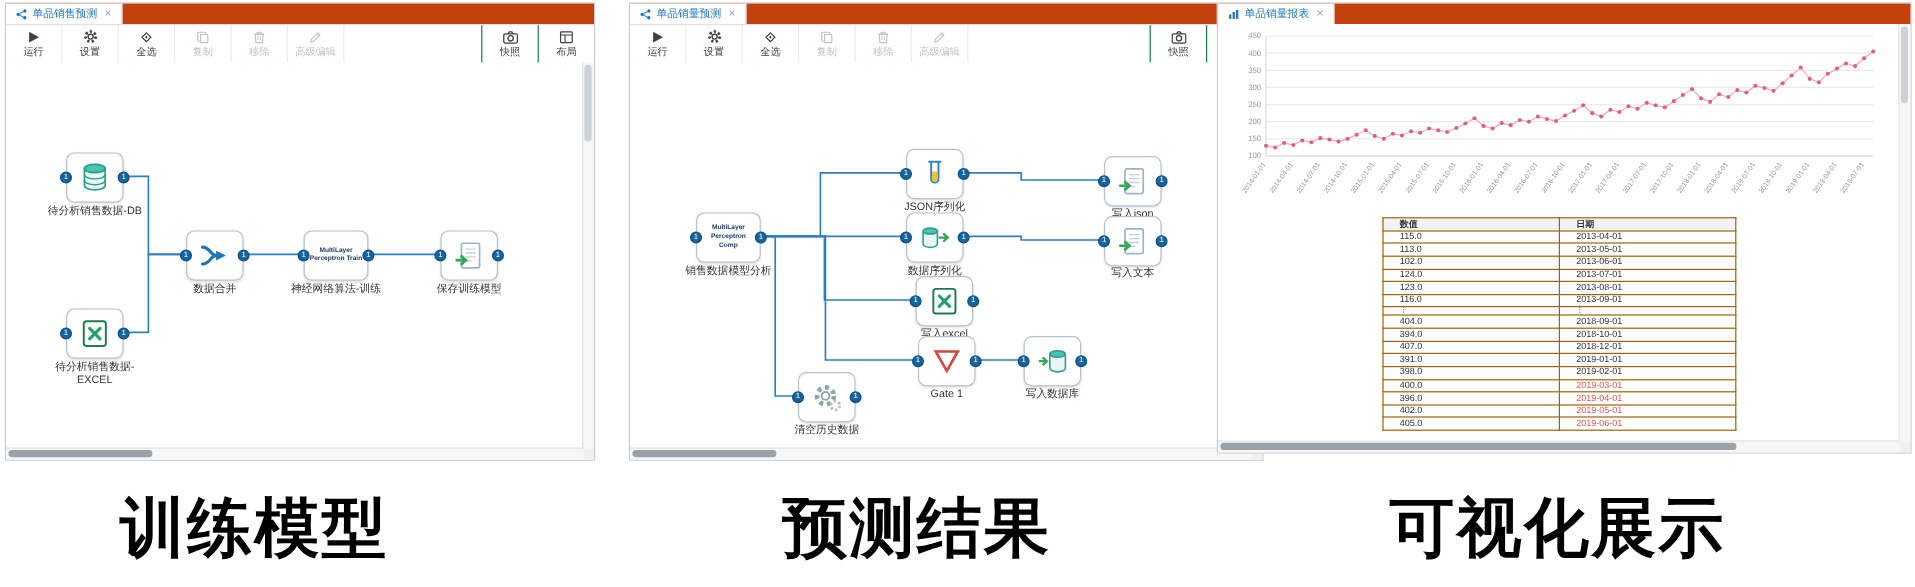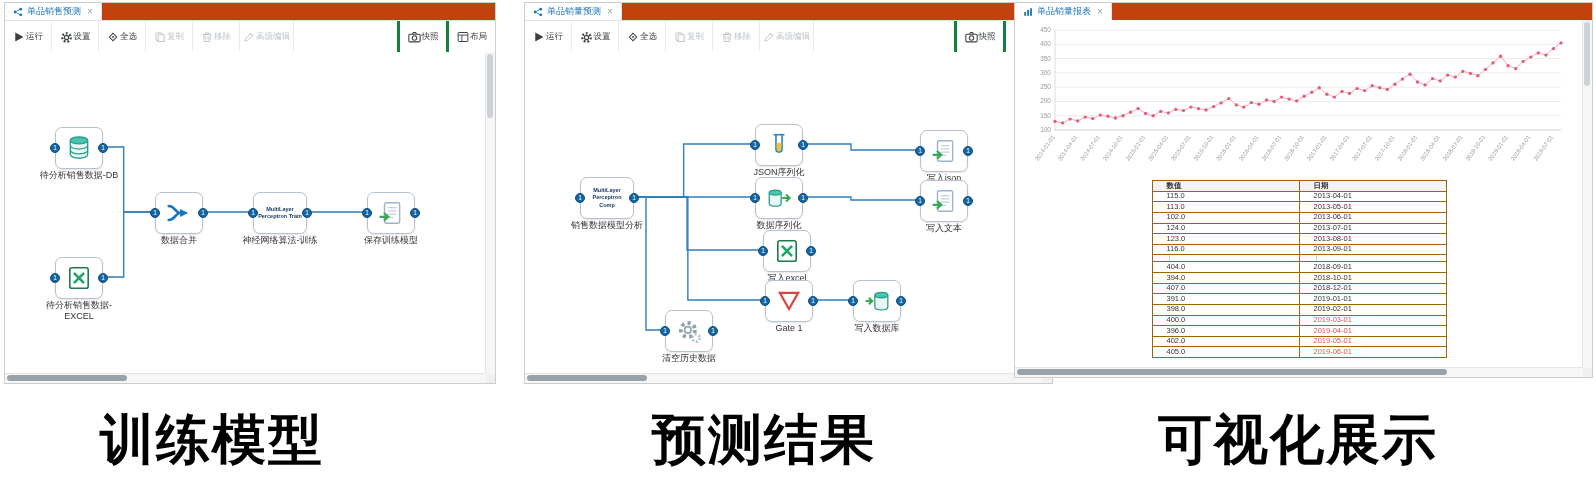--- a/index.html
+++ b/index.html
@@ -10,26 +10,26 @@
   .p2{left:524px;width:529px;height:382px;}
   .p3{left:1014px;width:579px;height:376px;}
 
   .tabbar{height:17px;display:flex;align-items:stretch;background:#c2410c;border-bottom:1px solid #e2e2e2;}
   .tab{display:flex;align-items:center;gap:4px;padding:0 8px;background:#fff;border-right:1px solid #e2e2e2;
        font-size:9px;color:#1b75bb;white-space:nowrap;}
   .tab .close{color:#9aa0a6;font-size:10px;margin-left:2px;cursor:pointer;}
   .tabicon{display:flex;align-items:center;}
 
   .toolbar{height:32px;display:flex;align-items:stretch;border-bottom:1px solid #e2e2e2;background:#fff;}
-  .tbtn{min-width:40px;padding:0 3px;display:flex;flex-direction:row;align-items:center;justify-content:center;
+  .tbtn{min-width:40px;padding:0 3px;display:flex;flex-direction:column;align-items:center;justify-content:center;
         gap:1px;font-size:8.5px;color:#3c4043;border-right:1px solid #ececec;cursor:pointer;white-space:nowrap;}
   .tbtn.disabled{color:#bfc4c9;cursor:default;}
   .tbtn .ticon{height:13px;display:flex;align-items:center;}
   .tspacer{flex:1;}
-  .rbtn{border-right:none;border-left:3px solid #15803d;text-align:center;}
+  .rbtn{border-right:none;border-left:1px solid #15803d;text-align:center;}
 
   .canvas{position:absolute;left:0;right:9px;top:49px;bottom:9px;overflow:hidden;background:#fff;}
   .canvas svg.edges{position:absolute;left:0;top:0;}
   .node{position:absolute;background:#fff;border:1px solid #b6c2cd;border-radius:7px;
         box-shadow:0 1px 2px rgba(0,0,0,.10);display:flex;align-items:center;justify-content:center;z-index:2;}
   .node .nlabel{position:absolute;top:calc(100% + 2px);left:50%;transform:translateX(-50%);
         width:86px;text-align:center;font-size:9px;line-height:1.2;color:#333;}
   .port{position:absolute;width:10px;height:10px;border-radius:50%;background:#1565a0;border:1px solid #0d4d84;
         color:#fff;font-size:6.5px;line-height:8px;text-align:center;z-index:3;box-sizing:border-box;}
   .port.in{left:-6px;top:calc(50% - 5px);}
@@ -359,21 +359,21 @@
             <svg width="26" height="26" viewBox="0 0 24 24">
               <path d="M3 7v10c0 1.4 2.5 2.5 5.5 2.5S14 18.4 14 17V7" fill="#eaf6f4" stroke="#2a9d8f" stroke-width="1.2"></path>
               <ellipse cx="8.5" cy="7" rx="5.5" ry="2.3" fill="#49c5ad" stroke="#2a9d8f" stroke-width="1.2"></ellipse>
               <path d="M15 12h6.5M18.5 8.8l3.4 3.2-3.4 3.2" fill="none" stroke="#34a853" stroke-width="1.8"></path>
             </svg>
           </span>
           <span class="port in">1</span>
           <span class="port out">1</span>
           <span class="nlabel">数据序列化</span>
         </div>
-        <div class="node" style="left: 395px; top: 128px; width: 46px; height: 40px;">
+        <div class="node" style="left: 395px; top: 128px; width: 46px; height: 40px; font-family: Liberation Mono, monospace;">
           <span class="nicon">
             <svg width="26" height="26" viewBox="0 0 24 24">
               <rect x="6" y="2.5" width="14" height="19" rx="1.5" fill="#fff" stroke="#9fb3c8" stroke-width="1.3"></rect>
               <path d="M9 7h8M9 10h8M9 13h8M9 16h5" stroke="#c3d0dc" stroke-width="1" fill="none"></path>
               <path d="M1.5 15.5h7M5.5 12l4 3.5-4 3.5" fill="none" stroke="#34a853" stroke-width="2"></path>
             </svg>
           </span>
           <span class="port in">1</span>
           <span class="port out">1</span>
           <span class="nlabel">写入文本</span>

